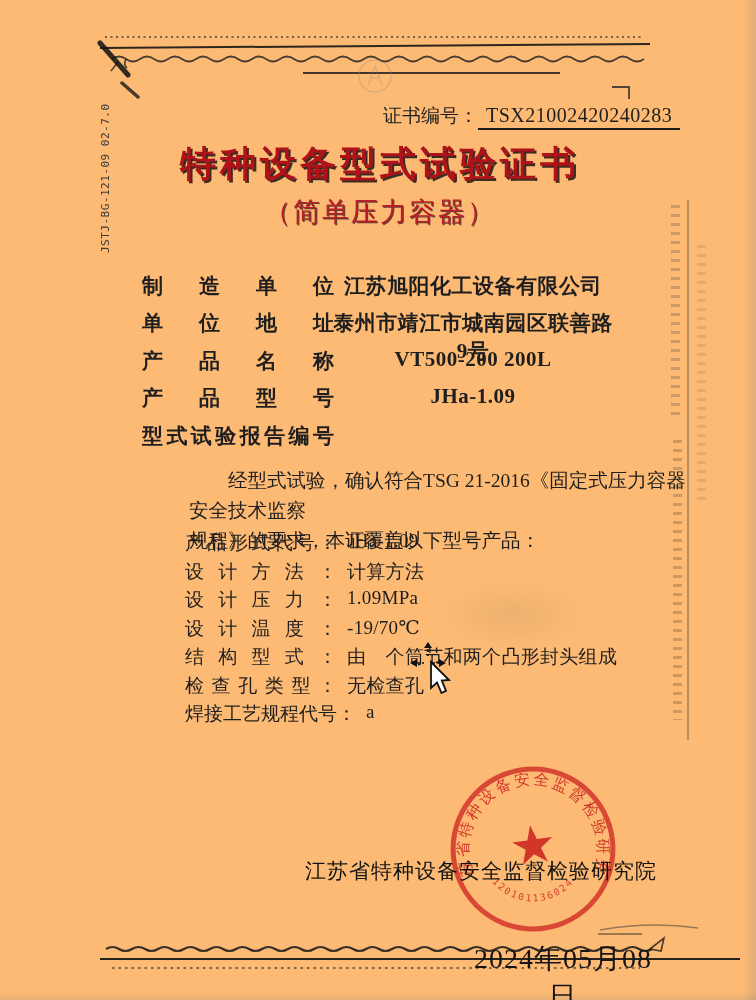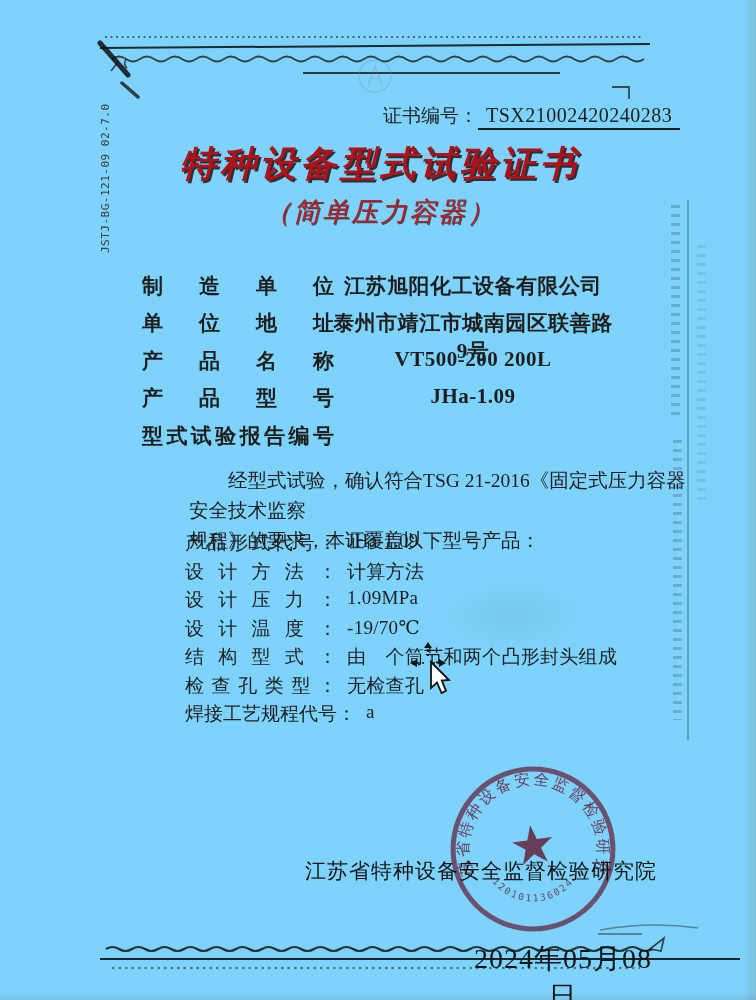--- a/index.html
+++ b/index.html
@@ -1,19 +1,19 @@
 <!DOCTYPE html>
 <html><head>
 <meta charset="utf-8">
 <style>
   * { margin:0; padding:0; box-sizing:border-box; }
   html,body { background:#ffffff; }
   .page {
     position:relative; width:756px; height:1000px; overflow:hidden;
-    background:#7dd3fc;
+    background:#fdba74;
     font-family:"Liberation Serif","DejaVu Serif",serif;
     color:#1e1e1e;
   }
   
   .edge-right { position:absolute; right:0; top:0; width:14px; height:100%;
     background:linear-gradient(90deg, rgba(0,0,0,0) 0%, rgba(120,120,120,.22) 100%); }
   .edge-bottom { position:absolute; left:0; bottom:0; width:100%; height:8px;
     background:linear-gradient(180deg, rgba(0,0,0,0) 0%, rgba(120,120,120,.18) 100%); }
 
   
@@ -35,21 +35,21 @@
     transform:rotate(-90deg); transform-origin:0 0;
     font-family:"DejaVu Sans Mono",monospace; font-size:11px; letter-spacing:.5px;
     color:#3b3b3b; white-space:nowrap;
   }
 
   
   .cert-row { position:absolute; left:383px; top:103px; font-size:19px; white-space:nowrap; }
   .cert-row .val { display:inline-block; padding:0 8px 1px 8px; border-bottom:2px solid #1c1c1c;
     letter-spacing:.5px; font-size:20px; }
 
-  .content-center { position:absolute; left:10px; width:740px; text-align:center;font-style:italic; }
+  .content-center { position:absolute; left:10px; width:740px; text-align:center; }
   .title { top:140px; font-size:36px; font-weight:bold; letter-spacing:4px;
     color:#b0121a; text-shadow:2px 2px 0 rgba(25,20,20,.85); }
   .subtitle { top:194px; font-size:27px; letter-spacing:2px; color:#bd1d26;
     text-shadow:1px 1px 0 rgba(40,30,30,.75); }
 
   
   .field-row { position:absolute; left:142px; width:540px; height:26px; font-size:21px; font-weight:bold; }
   .f-label { position:absolute; left:0; top:0; display:inline-block; width:192px;
     text-align:justify; text-align-last:justify; }
   .f-value { position:absolute; left:190px; top:0; width:282px; text-align:center; letter-spacing:.5px; }

